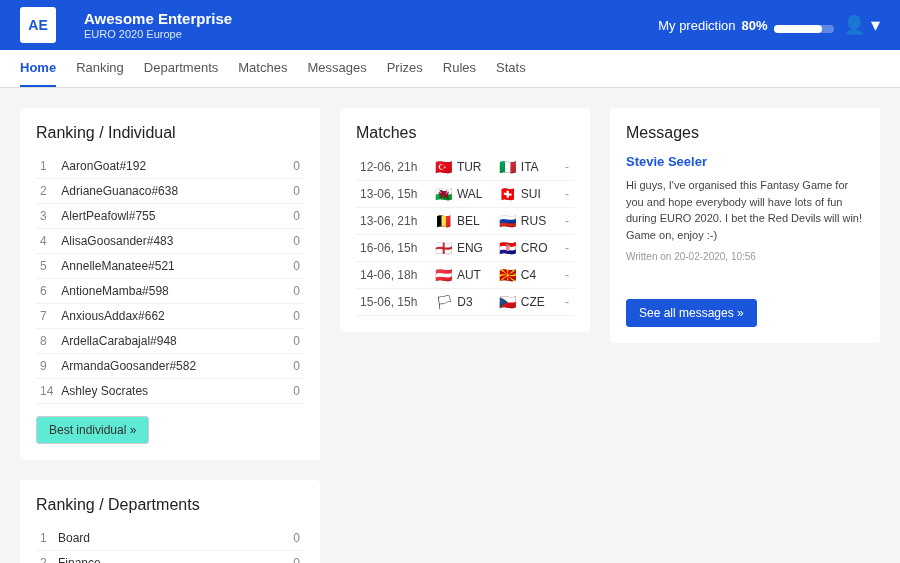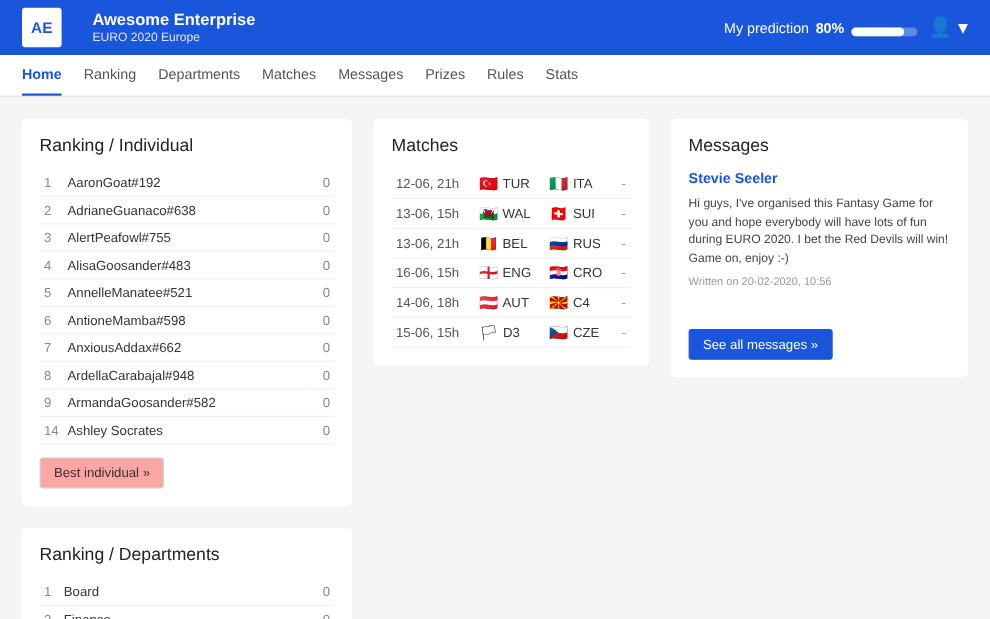--- a/index.html
+++ b/index.html
@@ -75,21 +75,21 @@
     .ranking-table td { padding: 5px 4px; font-size: 12px; }
     .ranking-table td:first-child { color: #888; width: 18px; }
     .ranking-table td:last-child { text-align: right; color: #888; }
 
     
     .btn {
       display: inline-block;
       padding: 6px 12px;
       font-size: 12px;
       border: 1px solid #ccc;
-      background: #fca5a5;
+      background: #5eead4;
       color: #333;
       border-radius: 3px;
       cursor: pointer;
       margin-top: 12px;
       text-decoration: none;
     }
     .btn-blue {
       background: #1a56db;
       color: white;
       border-color: #1a56db;

